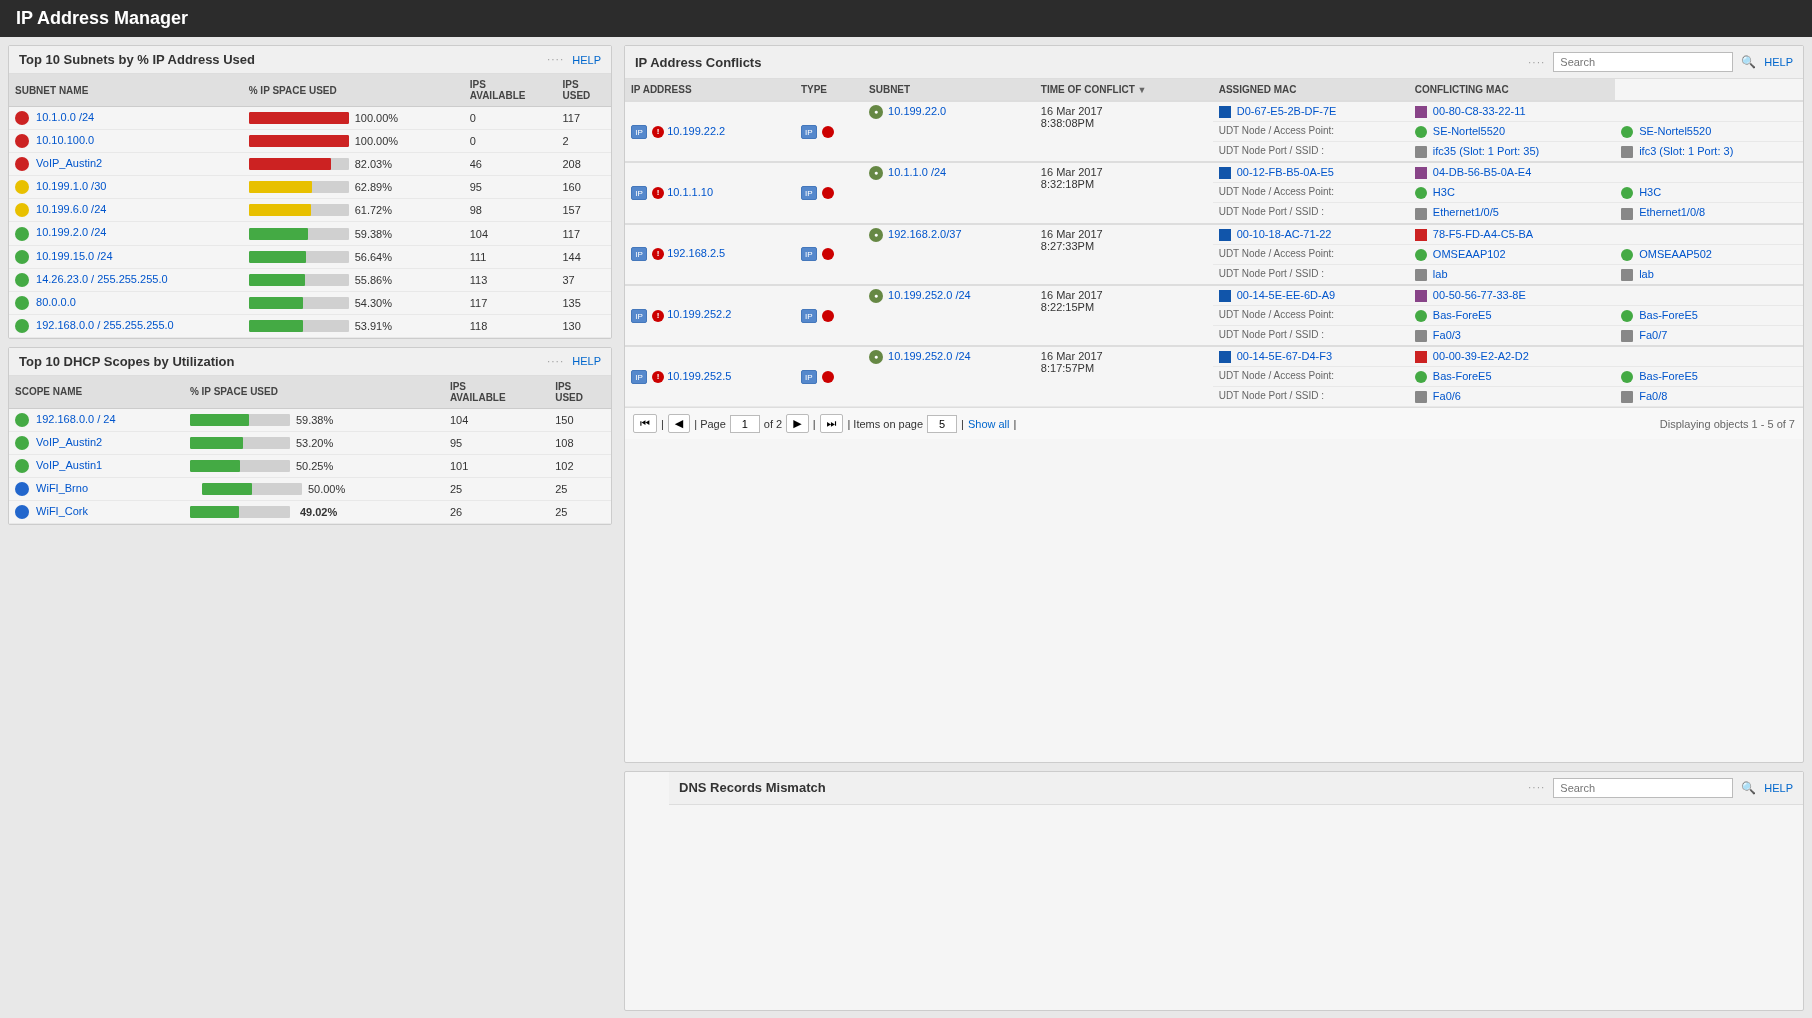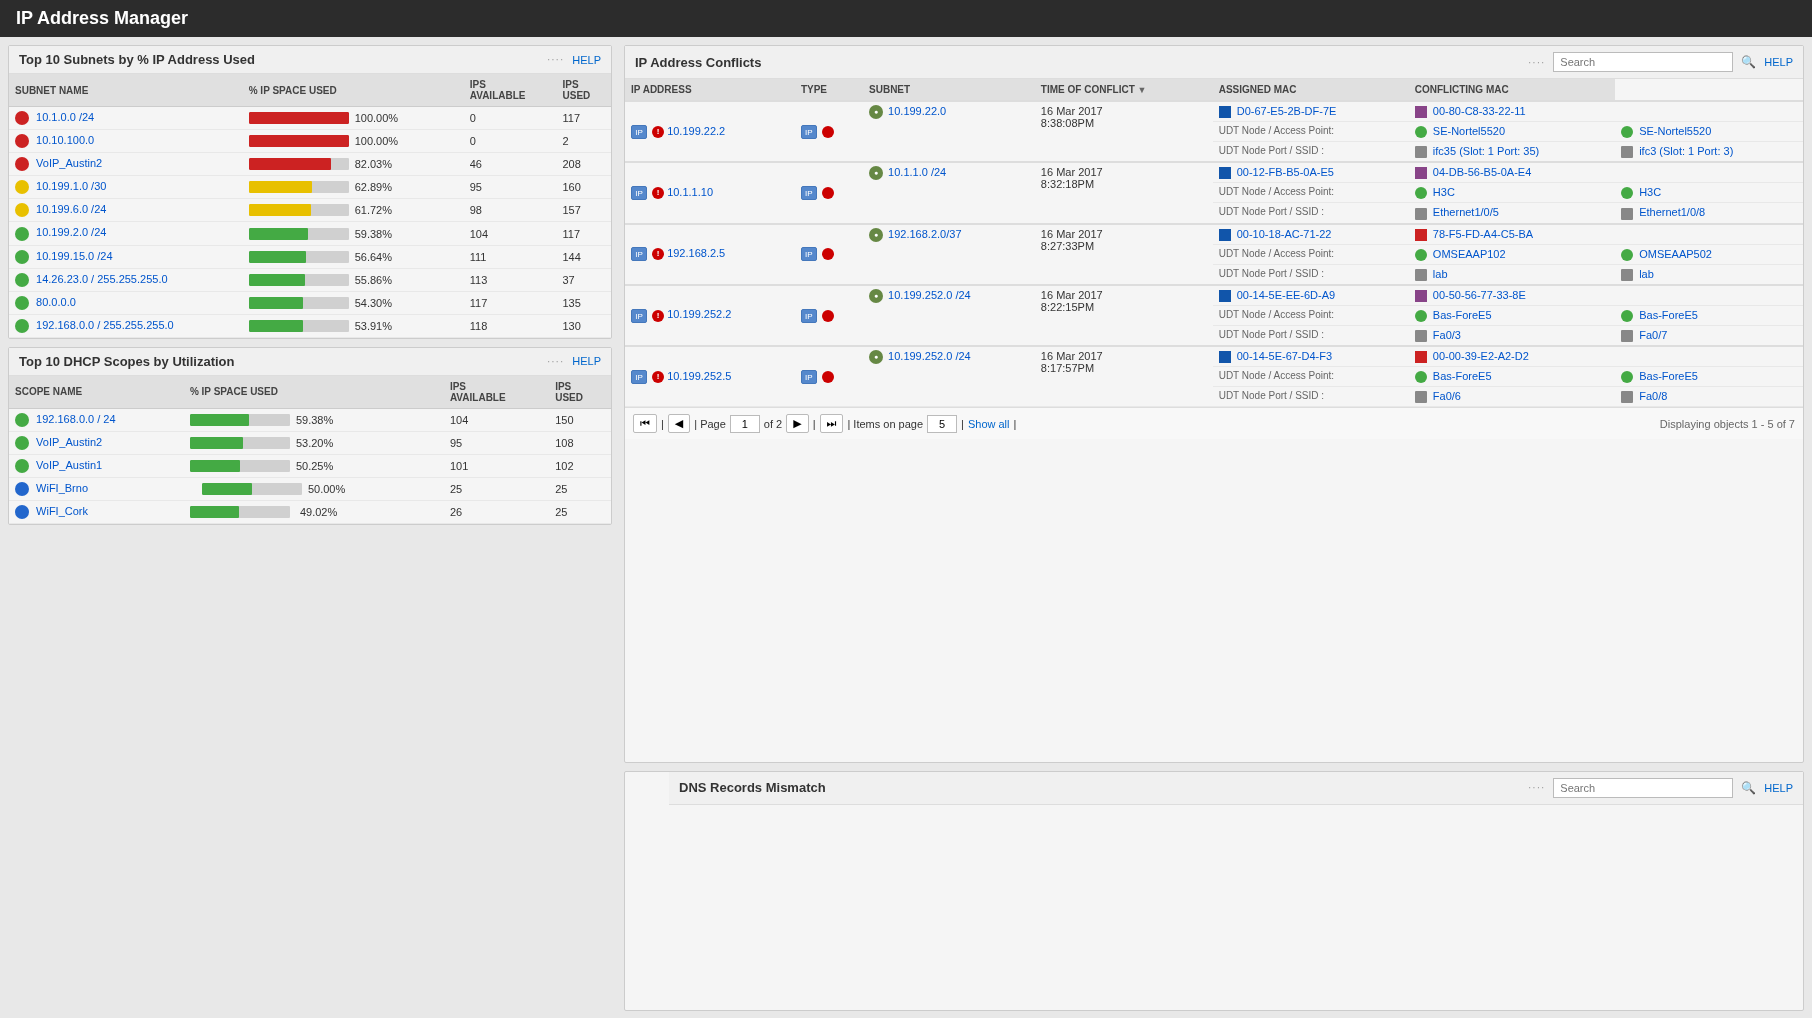--- a/index.html
+++ b/index.html
@@ -479,21 +479,21 @@
       </td>
       <td>25</td>
       <td>25</td>
     </tr>
               <tr>
       <td>
         <span style="display:inline-block;width:14px;height:14px;border-radius:50%;background:#2266cc;vertical-align:middle;margin-right:4px;"></span>
         <a class="ip-link">WiFI_Cork</a>
       </td>
       <td>
-        <div style="display:flex;align-items:flex-end;gap:10px;">
+        <div style="display:flex;align-items:flex-end;gap:10px;font-weight:bold;">
           <div class="bar-container">
                       <div class="bar-fill" style="width:49%;background:#44aa44;"></div>
                     </div>
           <span>49.02%</span>
         </div>
       </td>
       <td>26</td>
       <td>25</td>
     </tr>
             </tbody>

